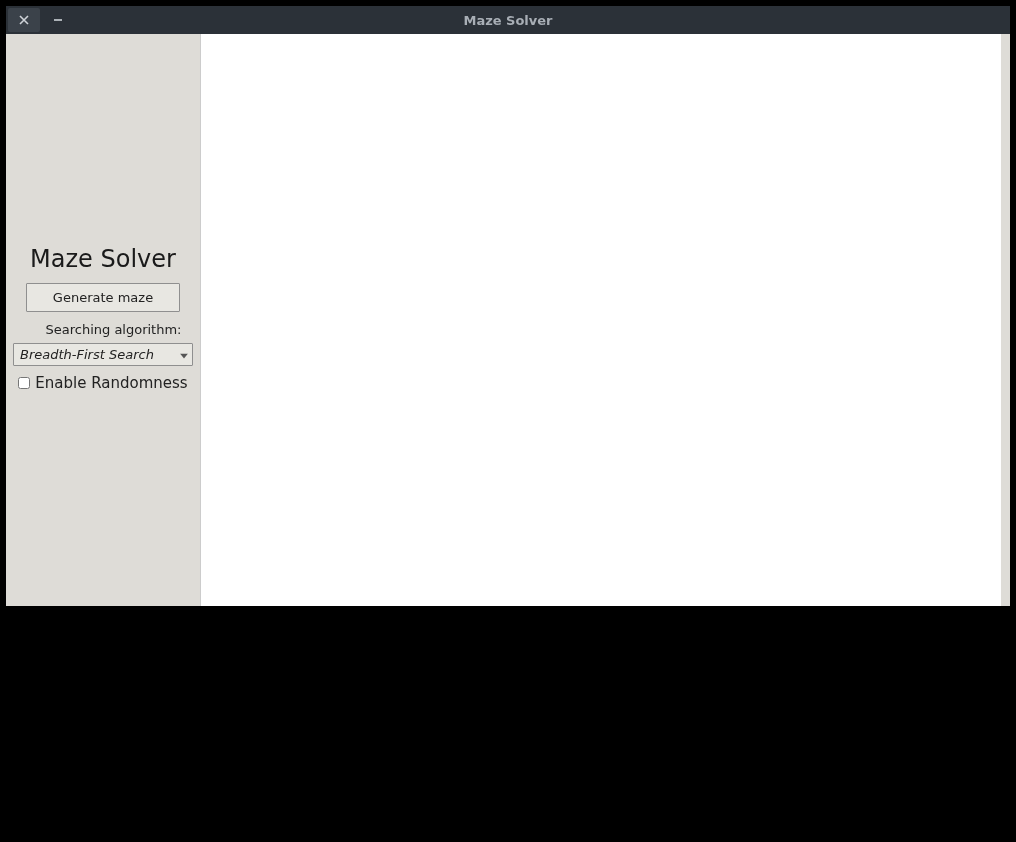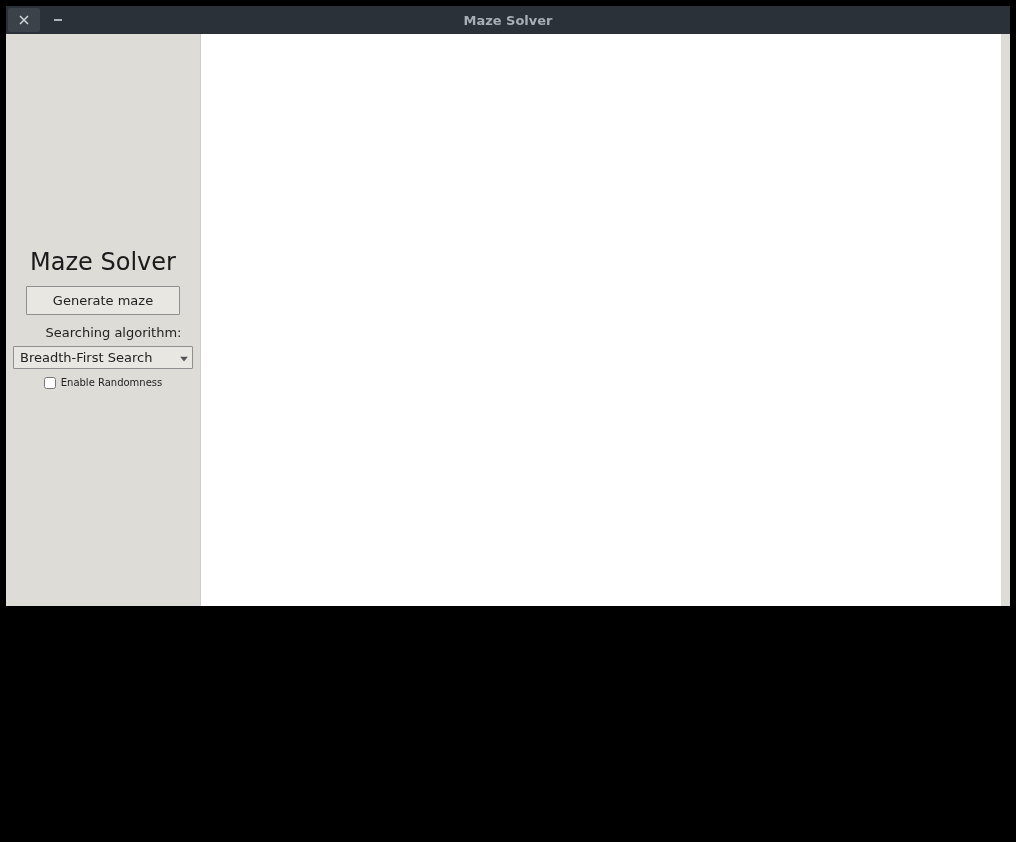--- a/index.html
+++ b/index.html
@@ -118,20 +118,21 @@
       background: #e8e7e2;
       border: 1px solid #8f8f8f;
       padding: 3px 20px 3px 6px;
       font-size: 13px;
       font-family: inherit;
       color: #222;
       appearance: none;
       -webkit-appearance: none;
       cursor: pointer;
       border-radius: 1px;
+      font-style: italic;
     }
     .select-arrow {
       position: absolute;
       right: 5px;
       top: 50%;
       transform: translateY(-50%);
       pointer-events: none;
       color: #444;
     }
     .checkbox-row {
@@ -140,21 +141,21 @@
       gap: 5px;
       margin-top: 4px;
       margin-bottom: 4px;
     }
     .checkbox-row input[type="checkbox"] {
       width: 12px;
       height: 12px;
       cursor: pointer;
     }
     .checkbox-row label {
-      font-size: 10px;
+      font-size: 15px;
       color: #222;
       cursor: pointer;
     }
     .canvas {
       flex: 1;
       height: 100%;
       background: #fff;
     }
     .canvas-scrollbar {
       width: 9px;

